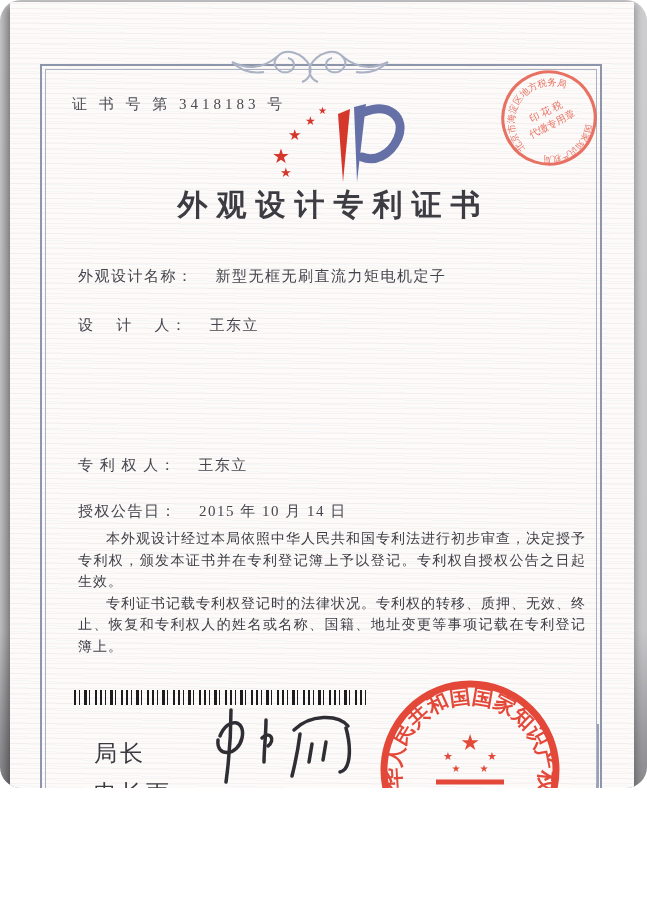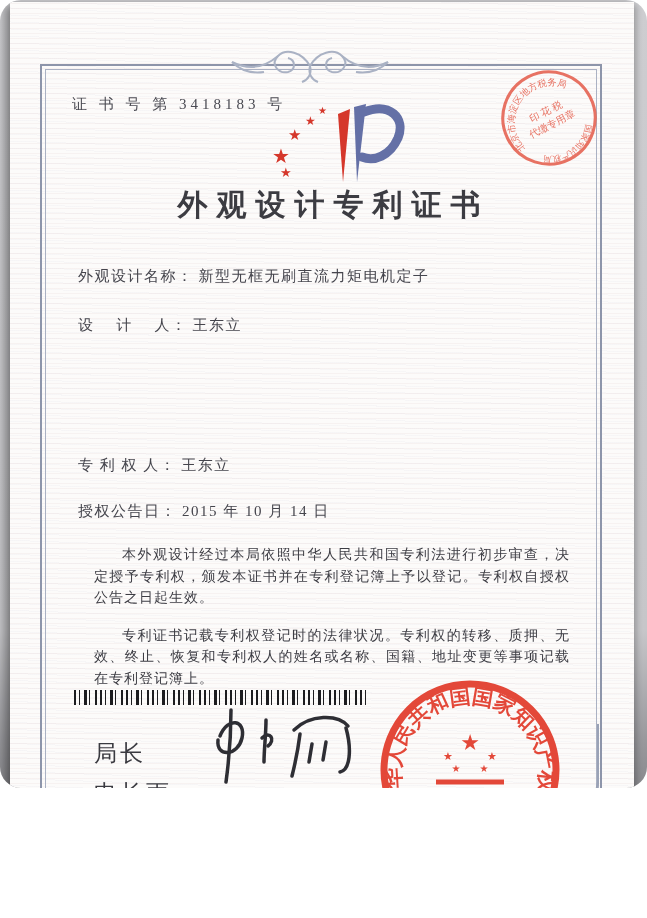--- a/index.html
+++ b/index.html
@@ -37,27 +37,27 @@
   .logo{position:absolute;left:262px;top:98px;width:140px;height:88px;}
   .logo .star{position:absolute;color:#d5372b;line-height:1;}
   .page-title{
     position:absolute;left:0;top:183px;width:647px;text-align:center;
     font-size:30px;font-weight:700;color:#3c3c42;letter-spacing:9px;
   }
   .field{
     position:absolute;left:68px;width:520px;font-size:15px;color:#45454d;
     letter-spacing:1.5px;white-space:nowrap;
   }
-  .field .lbl{margin-right:5px;}
+  .field .lbl{margin-right:22px;}
   .paras{
     position:absolute;left:68px;top:526px;width:508px;
     font-size:14px;line-height:21.5px;color:#3d3d44;text-align:justify;
     letter-spacing:1px;
   }
-  .paras p{margin:16px;text-indent:2em;}
+  .paras p{margin:0;text-indent:2em;}
   .barcode{
     position:absolute;left:64px;top:688px;width:296px;height:15px;
     background:repeating-linear-gradient(90deg,
       #1d1d20 0 2px,transparent 2px 5px,
       #1d1d20 5px 6px,transparent 6px 10px,
       #1d1d20 10px 13px,transparent 13px 15px,
       #1d1d20 15px 16px,transparent 16px 21px,
       #1d1d20 21px 23px,transparent 23px 26px);
   }
   .signer{position:absolute;left:84px;top:736px;font-size:23px;color:#3a3a40;letter-spacing:3px;}

